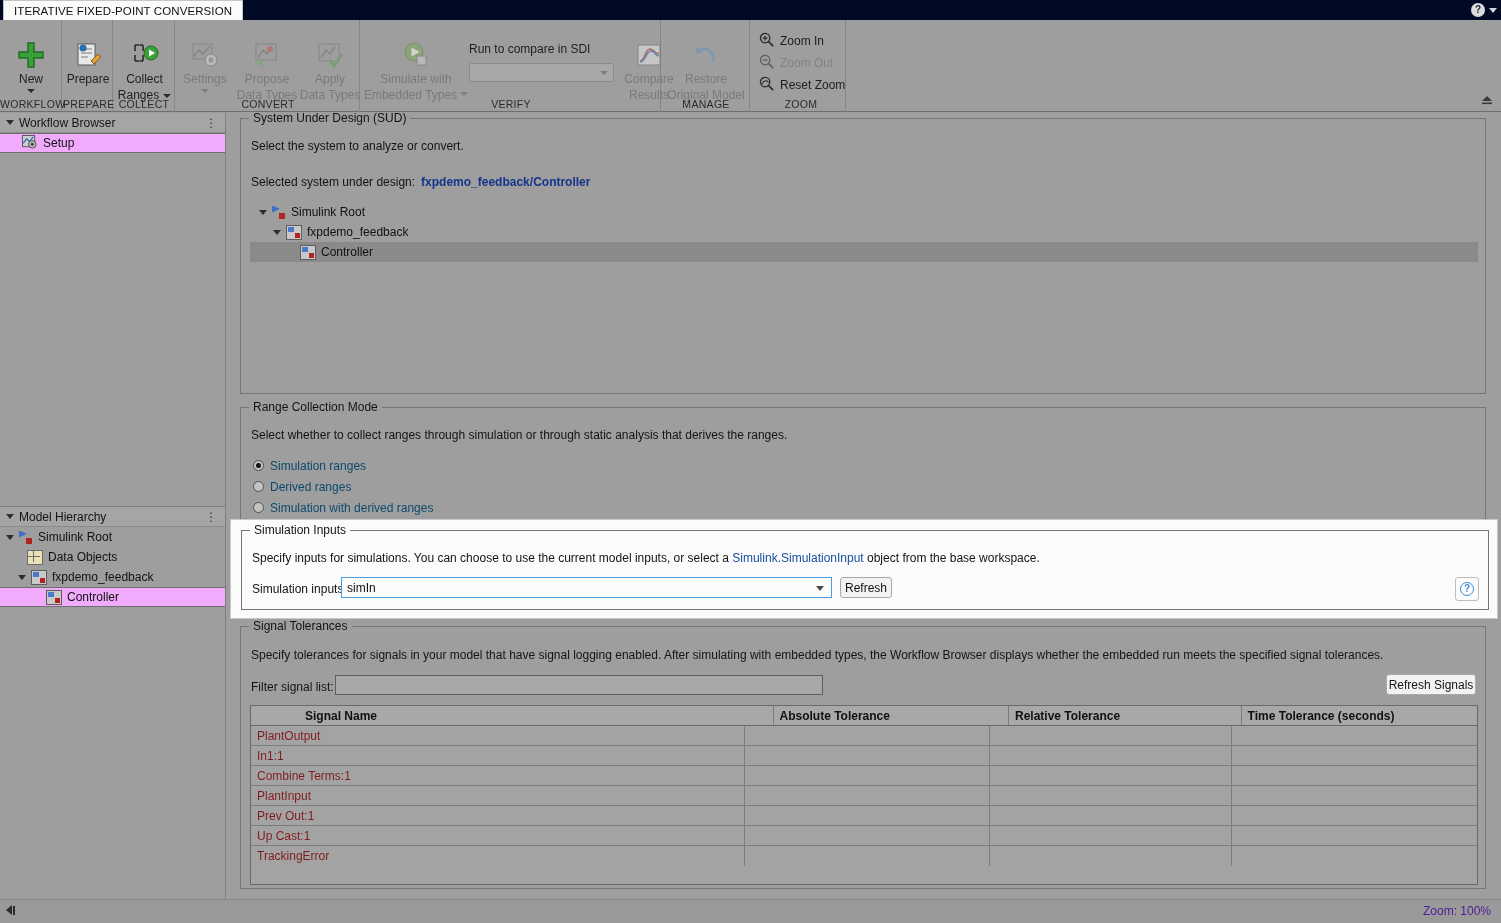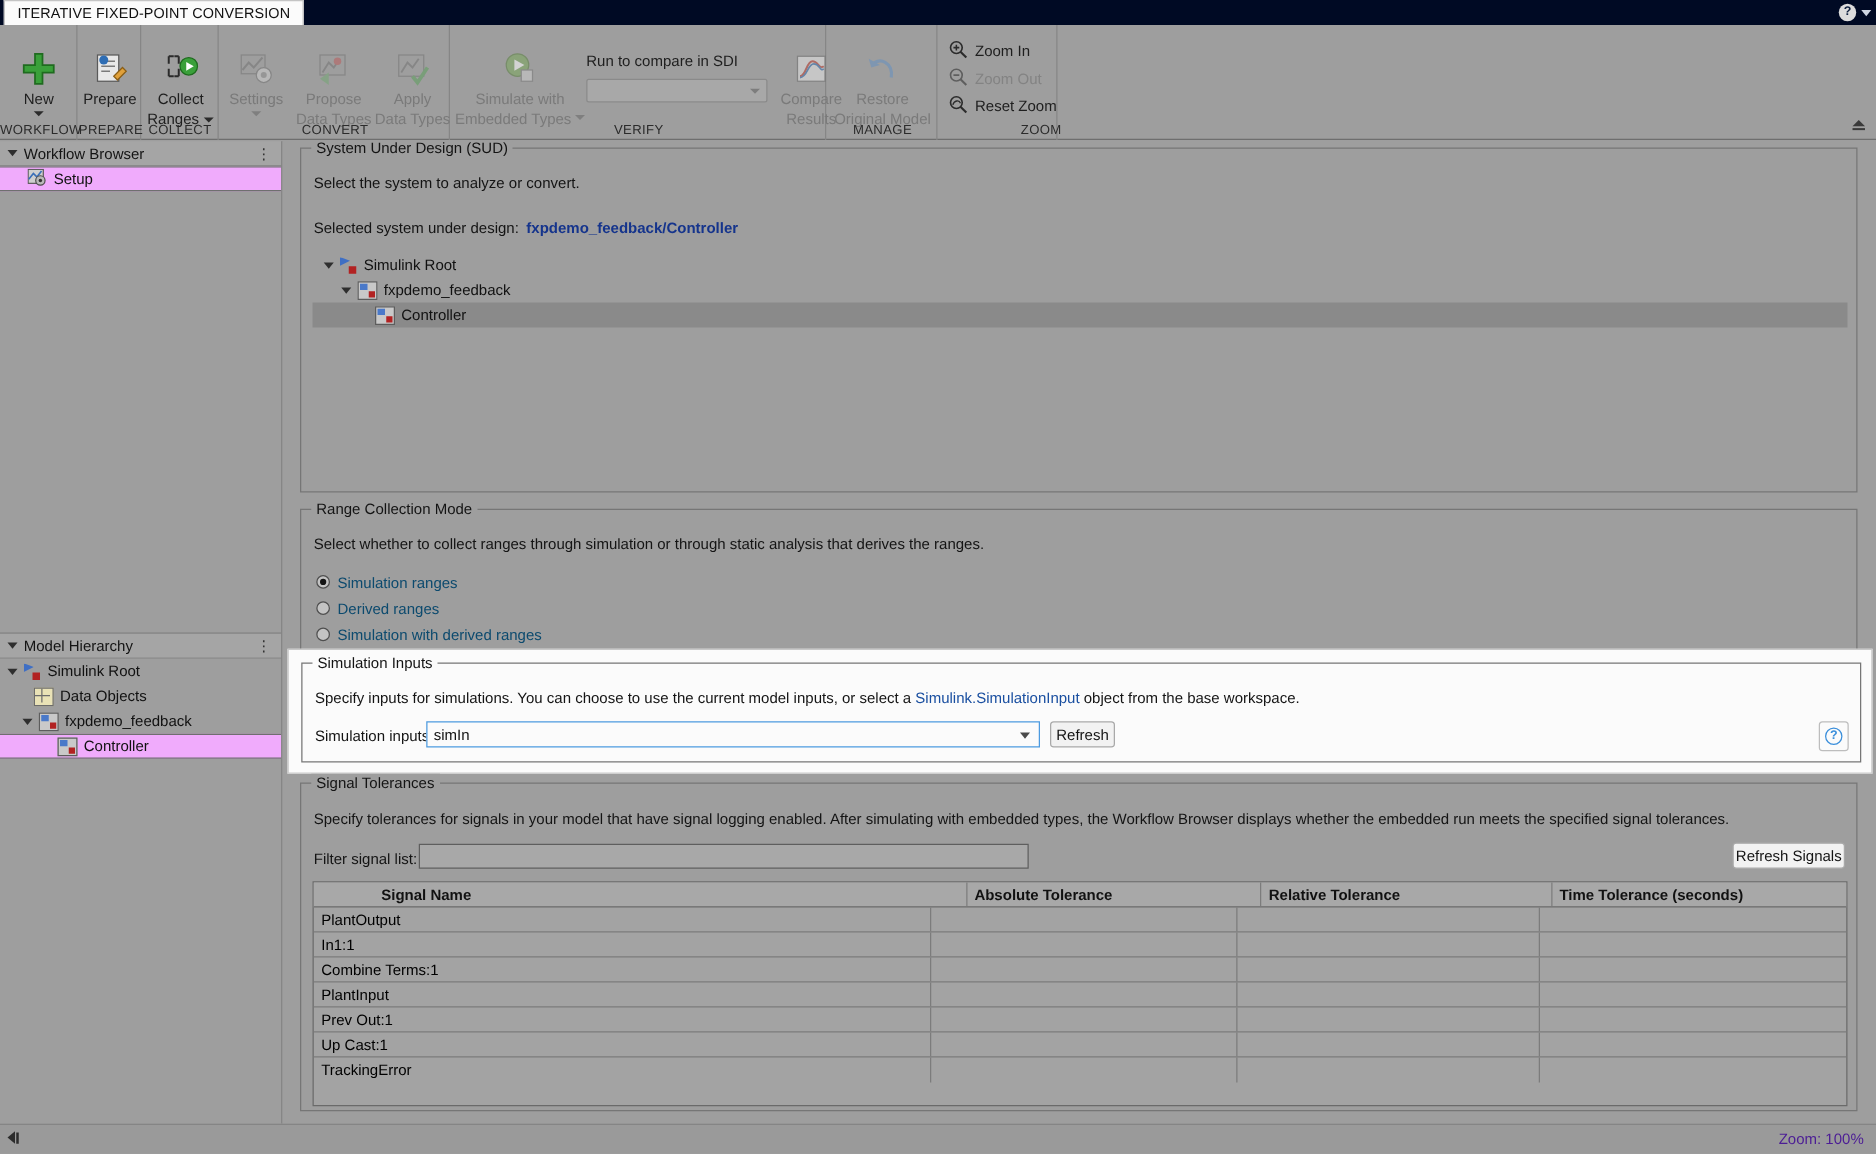--- a/index.html
+++ b/index.html
@@ -101,21 +101,21 @@
   .helpbtn .c{width:14px;height:14px;border-radius:50%;border:1.5px solid #3b8fdb;color:#3b8fdb;font-size:10px;font-weight:bold;display:flex;align-items:center;justify-content:center;box-sizing:border-box;line-height:1;}
 
   .textbox{position:absolute;box-sizing:border-box;background:#a8a8a8;border:1px solid #5e5e5e;}
 
   
   .tbl{position:absolute;box-sizing:border-box;border:1px solid #6a6a6a;background:#a3a3a3;}
   .thead{display:flex;height:20px;background:#a8a8a8;border-bottom:1px solid #6a6a6a;box-sizing:border-box;}
   .th{font-size:12px;font-weight:bold;color:#111;display:flex;align-items:center;padding-left:6px;box-sizing:border-box;border-right:1px solid #7c7c7c;}
   .th:last-child{border-right:none;}
   .trw{display:flex;height:20px;border-bottom:1px solid #7c7c7c;box-sizing:border-box;}
-  .td{font-size:12px;color:#000000;display:flex;align-items:center;padding-left:6px;box-sizing:border-box;border-right:1px solid #7c7c7c;}
+  .td{font-size:12px;color:#7f1d1d;display:flex;align-items:center;padding-left:6px;box-sizing:border-box;border-right:1px solid #7c7c7c;}
   .td:last-child{border-right:none;}
 
   
   .statusbar{position:absolute;left:0;bottom:0;width:1501px;height:24px;background:#9a9a9a;border-top:1px solid #858585;box-sizing:border-box;}
   .statusbar .zoomtxt{position:absolute;right:10px;top:4px;font-size:12px;color:#4c1d95;}
   .collapse-left{position:absolute;left:6px;top:5px;display:flex;align-items:center;gap:1px;}
   .cl-bar{width:2px;height:9px;background:#2c2c2c;}
   .cl-tri{width:0;height:0;border-top:5px solid transparent;border-bottom:5px solid transparent;border-right:6px solid #2c2c2c;}
   .vsep{position:absolute;width:1px;background:#7f7f7f;}
 </style>
@@ -296,21 +296,21 @@
       <div class="zitem" style="left:8px;top:56px;">
         <span>
           <svg width="15" height="15" viewBox="0 0 16 16">
               <circle cx="6.5" cy="6.5" r="5" fill="none" stroke="#2b2b2b" stroke-width="1.4"></circle>
               <path d="M10 10 L15 15" stroke="#2b2b2b" stroke-width="1.8"></path>
               <path d="M3.5 8.5 C4.5 4.5 9 4 10 7" stroke="#2b2b2b" stroke-width="1.1" fill="none"></path>
             </svg>
         </span>
         <span>Reset Zoom</span>
       </div>
-      <div class="glabel" style="left:0;width:100px;margin-left:32px;">ZOOM</div>
+      <div class="glabel" style="left:0;width:100px;">ZOOM</div>
     </div>
 
     <div class="collapse-ribbon">
       <svg width="14" height="14" viewBox="0 0 14 14">
           <path d="M2 9 L7 4 L12 9 Z" fill="#3a3a3a"></path>
           <rect x="2" y="10.5" width="10" height="1.6" fill="#3a3a3a"></rect>
         </svg>
     </div>
   </div>
 

